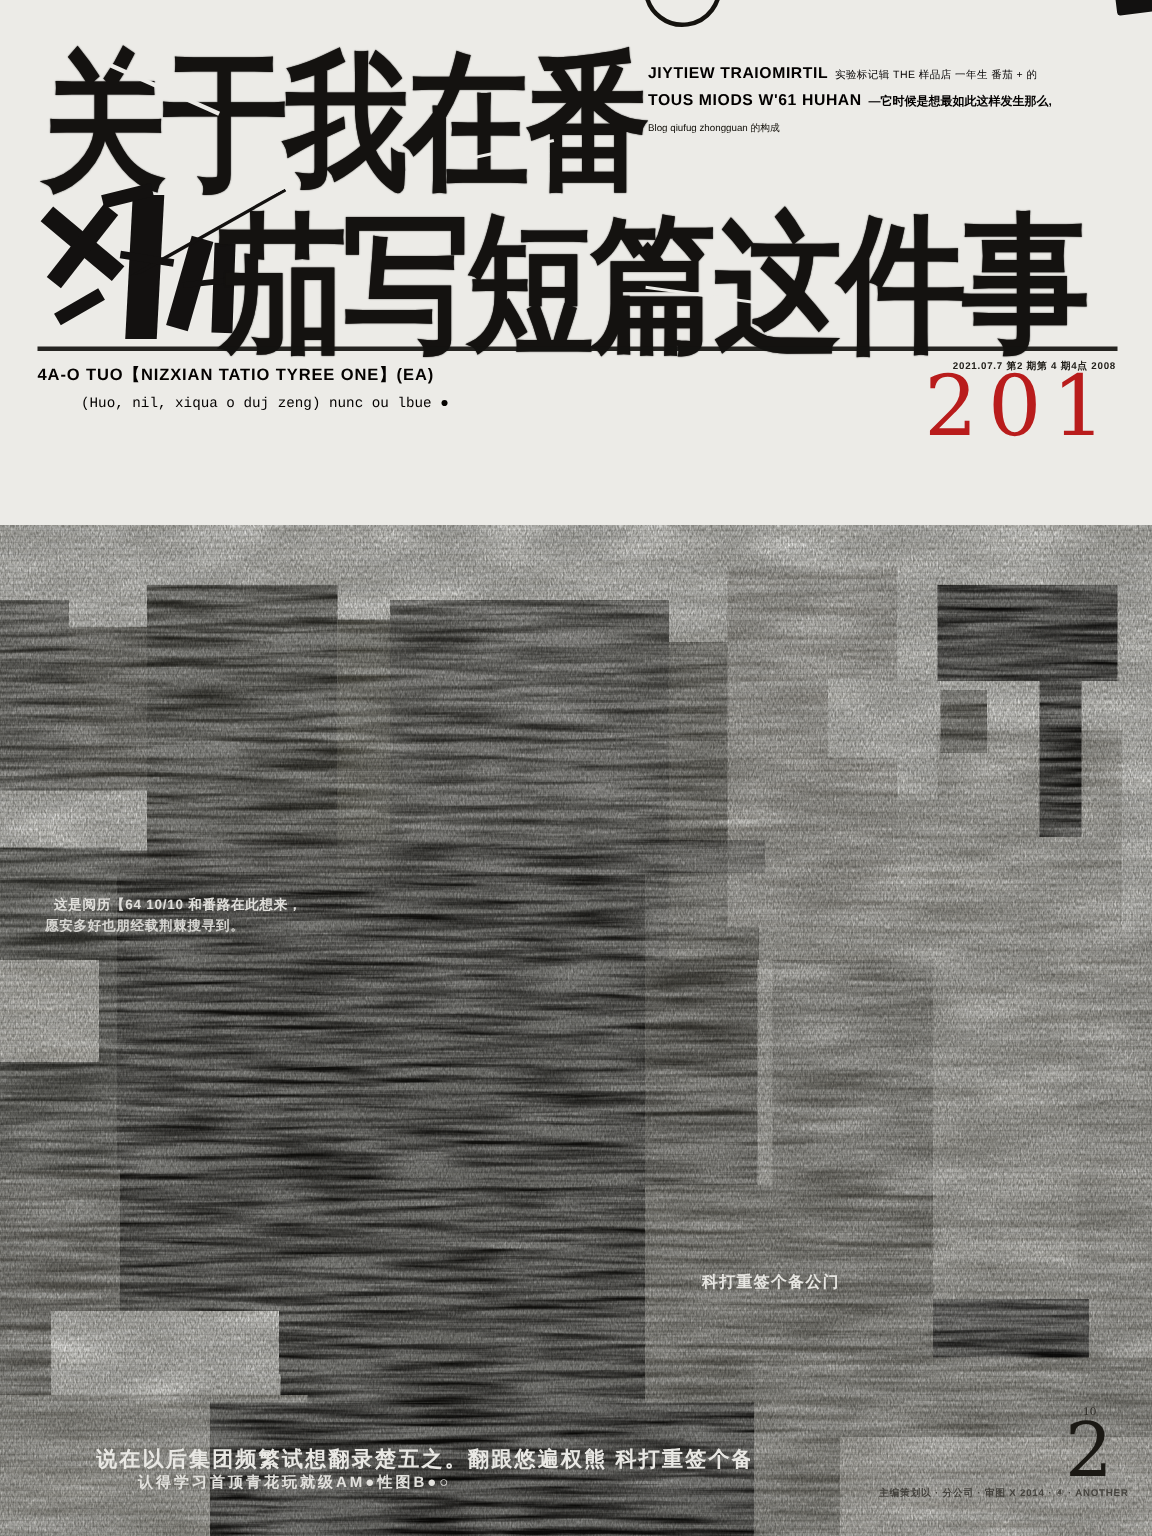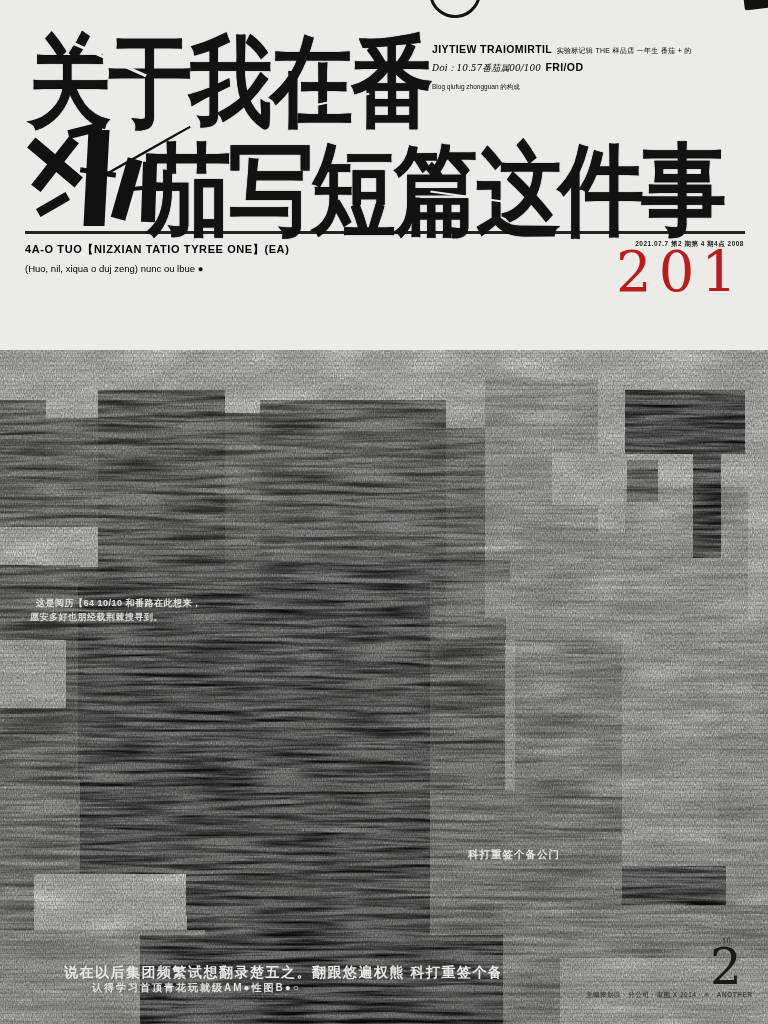--- a/index.html
+++ b/index.html
@@ -42,21 +42,21 @@
   .info b{font-size:10.5px;letter-spacing:.4px;}
   .info .sm{font-size:7px;letter-spacing:.3px;}
   .info .cn{font-size:8px;font-weight:bold;}
   .info .doi{font-size:9px;font-family:"DejaVu Serif",serif;font-style:italic;}
   .info .tiny{font-size:6.5px;color:#2a2823;}
 
   .rule{left:25px;top:231px;width:720px;height:3px;background:#131210;opacity:.92;}
 
   .meta-left{left:25px;top:242px;width:360px;filter:blur(.3px) contrast(1.2);color:#191712;}
   .meta-left .b{font-size:11px;font-weight:bold;letter-spacing:.6px;white-space:nowrap;margin-bottom:6px;}
-  .meta-left .i{font-size:9.5px;font-family:Liberation Sans, sans-serif;white-space:nowrap;}
+  .meta-left .i{font-size:9.5px;font-family:Liberation Mono, monospace;white-space:nowrap;margin-left:29px;}
 
   .meta-right-small{left:560px;top:240px;width:184px;text-align:right;font-size:6.5px;font-weight:bold;
                     letter-spacing:.5px;color:#22201b;filter:blur(.3px);white-space:nowrap;}
   .meta-right-num{left:520px;top:244px;width:224px;text-align:right;font-family:"DejaVu Serif","Liberation Serif",serif;
                   font-size:56px;letter-spacing:7px;color:#b91c1c;line-height:1;}
 
   
   .collage{left:0;top:350px;width:768px;height:674px;overflow:hidden;}
   .blk{position:absolute;}
   .hatch{left:0;top:0;width:768px;height:674px;
@@ -109,22 +109,22 @@
   <div class="abs scratch s1"></div>
   <div class="abs scratch s2"></div>
   <div class="abs scratch s3"></div>
 
   <div class="abs info">
     <div class="row">
       <b>JIYTIEW TRAIOMIRTIL</b>
       <span class="sm">实验标记辑 THE 样品店 一年生 番茄 + 的</span>
     </div>
     <div class="row">
-      <span class="doi">Doi：10.57番茄属00/100</span>
-      <b>FRI/OD</b>
+      <b>TOUS MIODS W'61 HUHAN</b>
+      <span class="cn">—它时候是想最如此这样发生那么,</span>
     </div>
     <div class="row">
       <span class="tiny">Blog qiufug zhongguan 的构成</span>
     </div>
   </div>
 
   <div class="abs rule"></div>
   <div class="abs meta-left">
     <div class="b">4A-O TUO【NIZXIAN TATIO TYREE ONE】(EA)</div>
     <div class="i">(Huo, nil, xiqua o duj zeng) nunc ou lbue ●</div>

